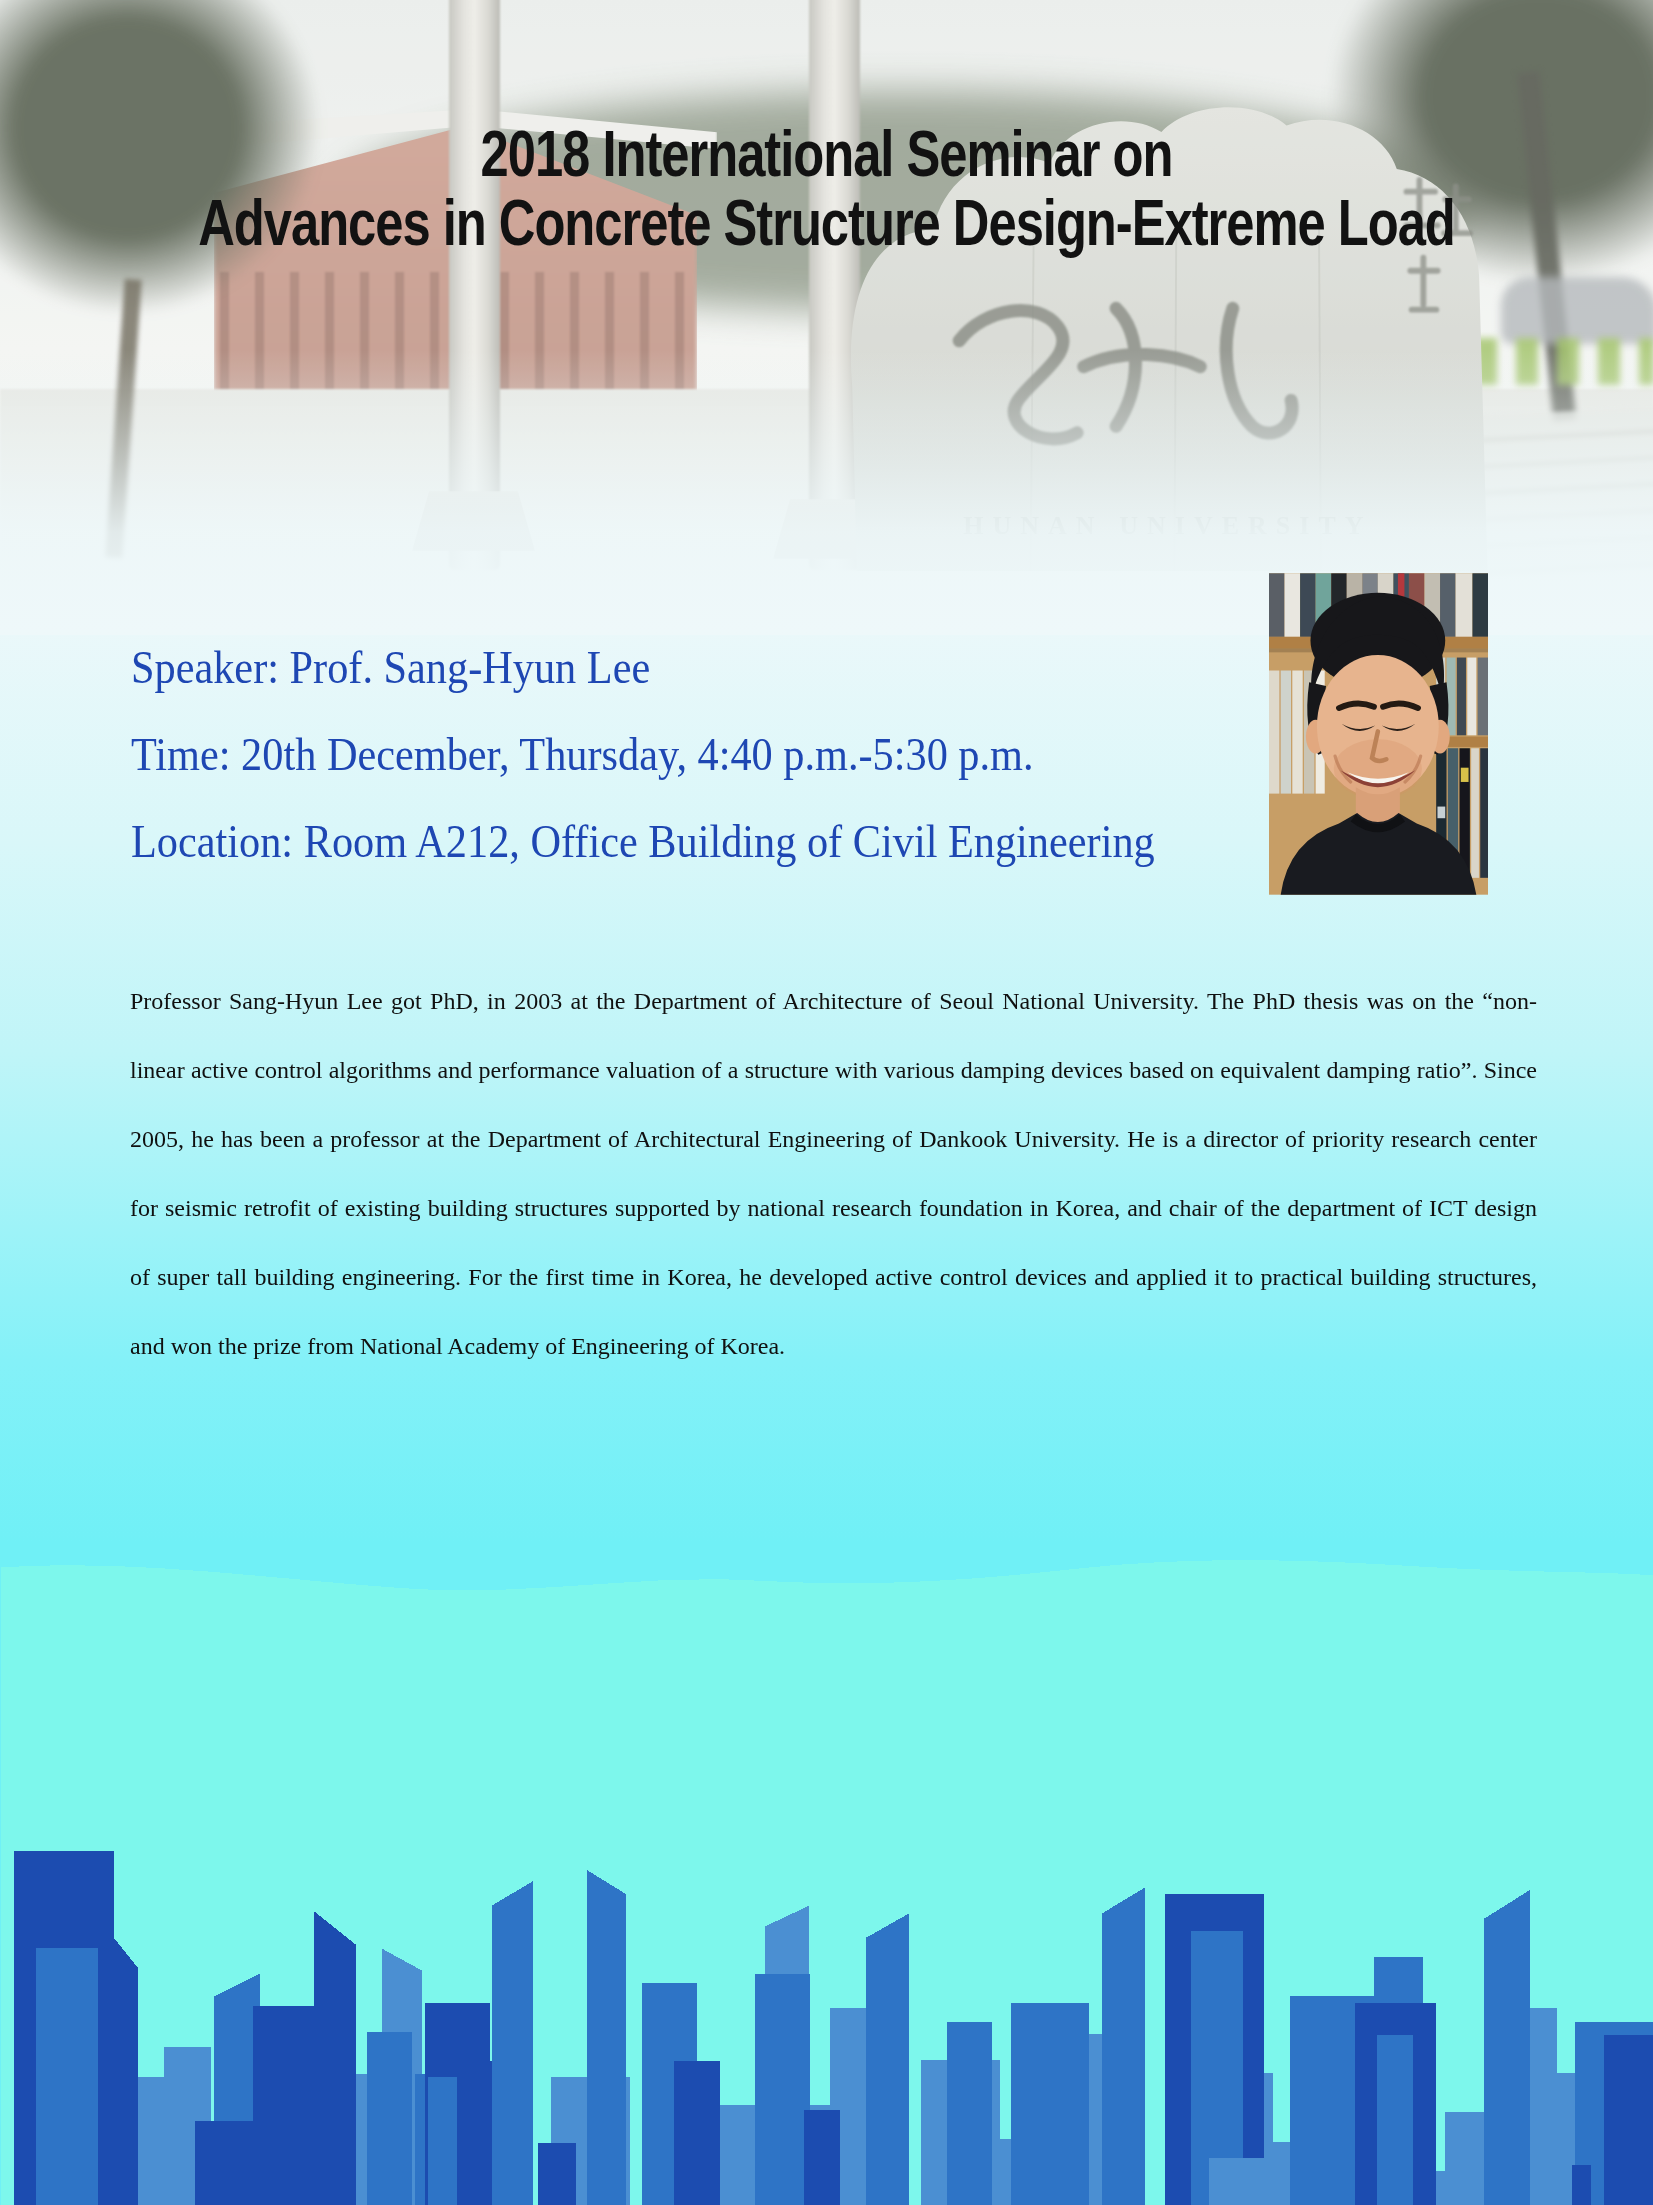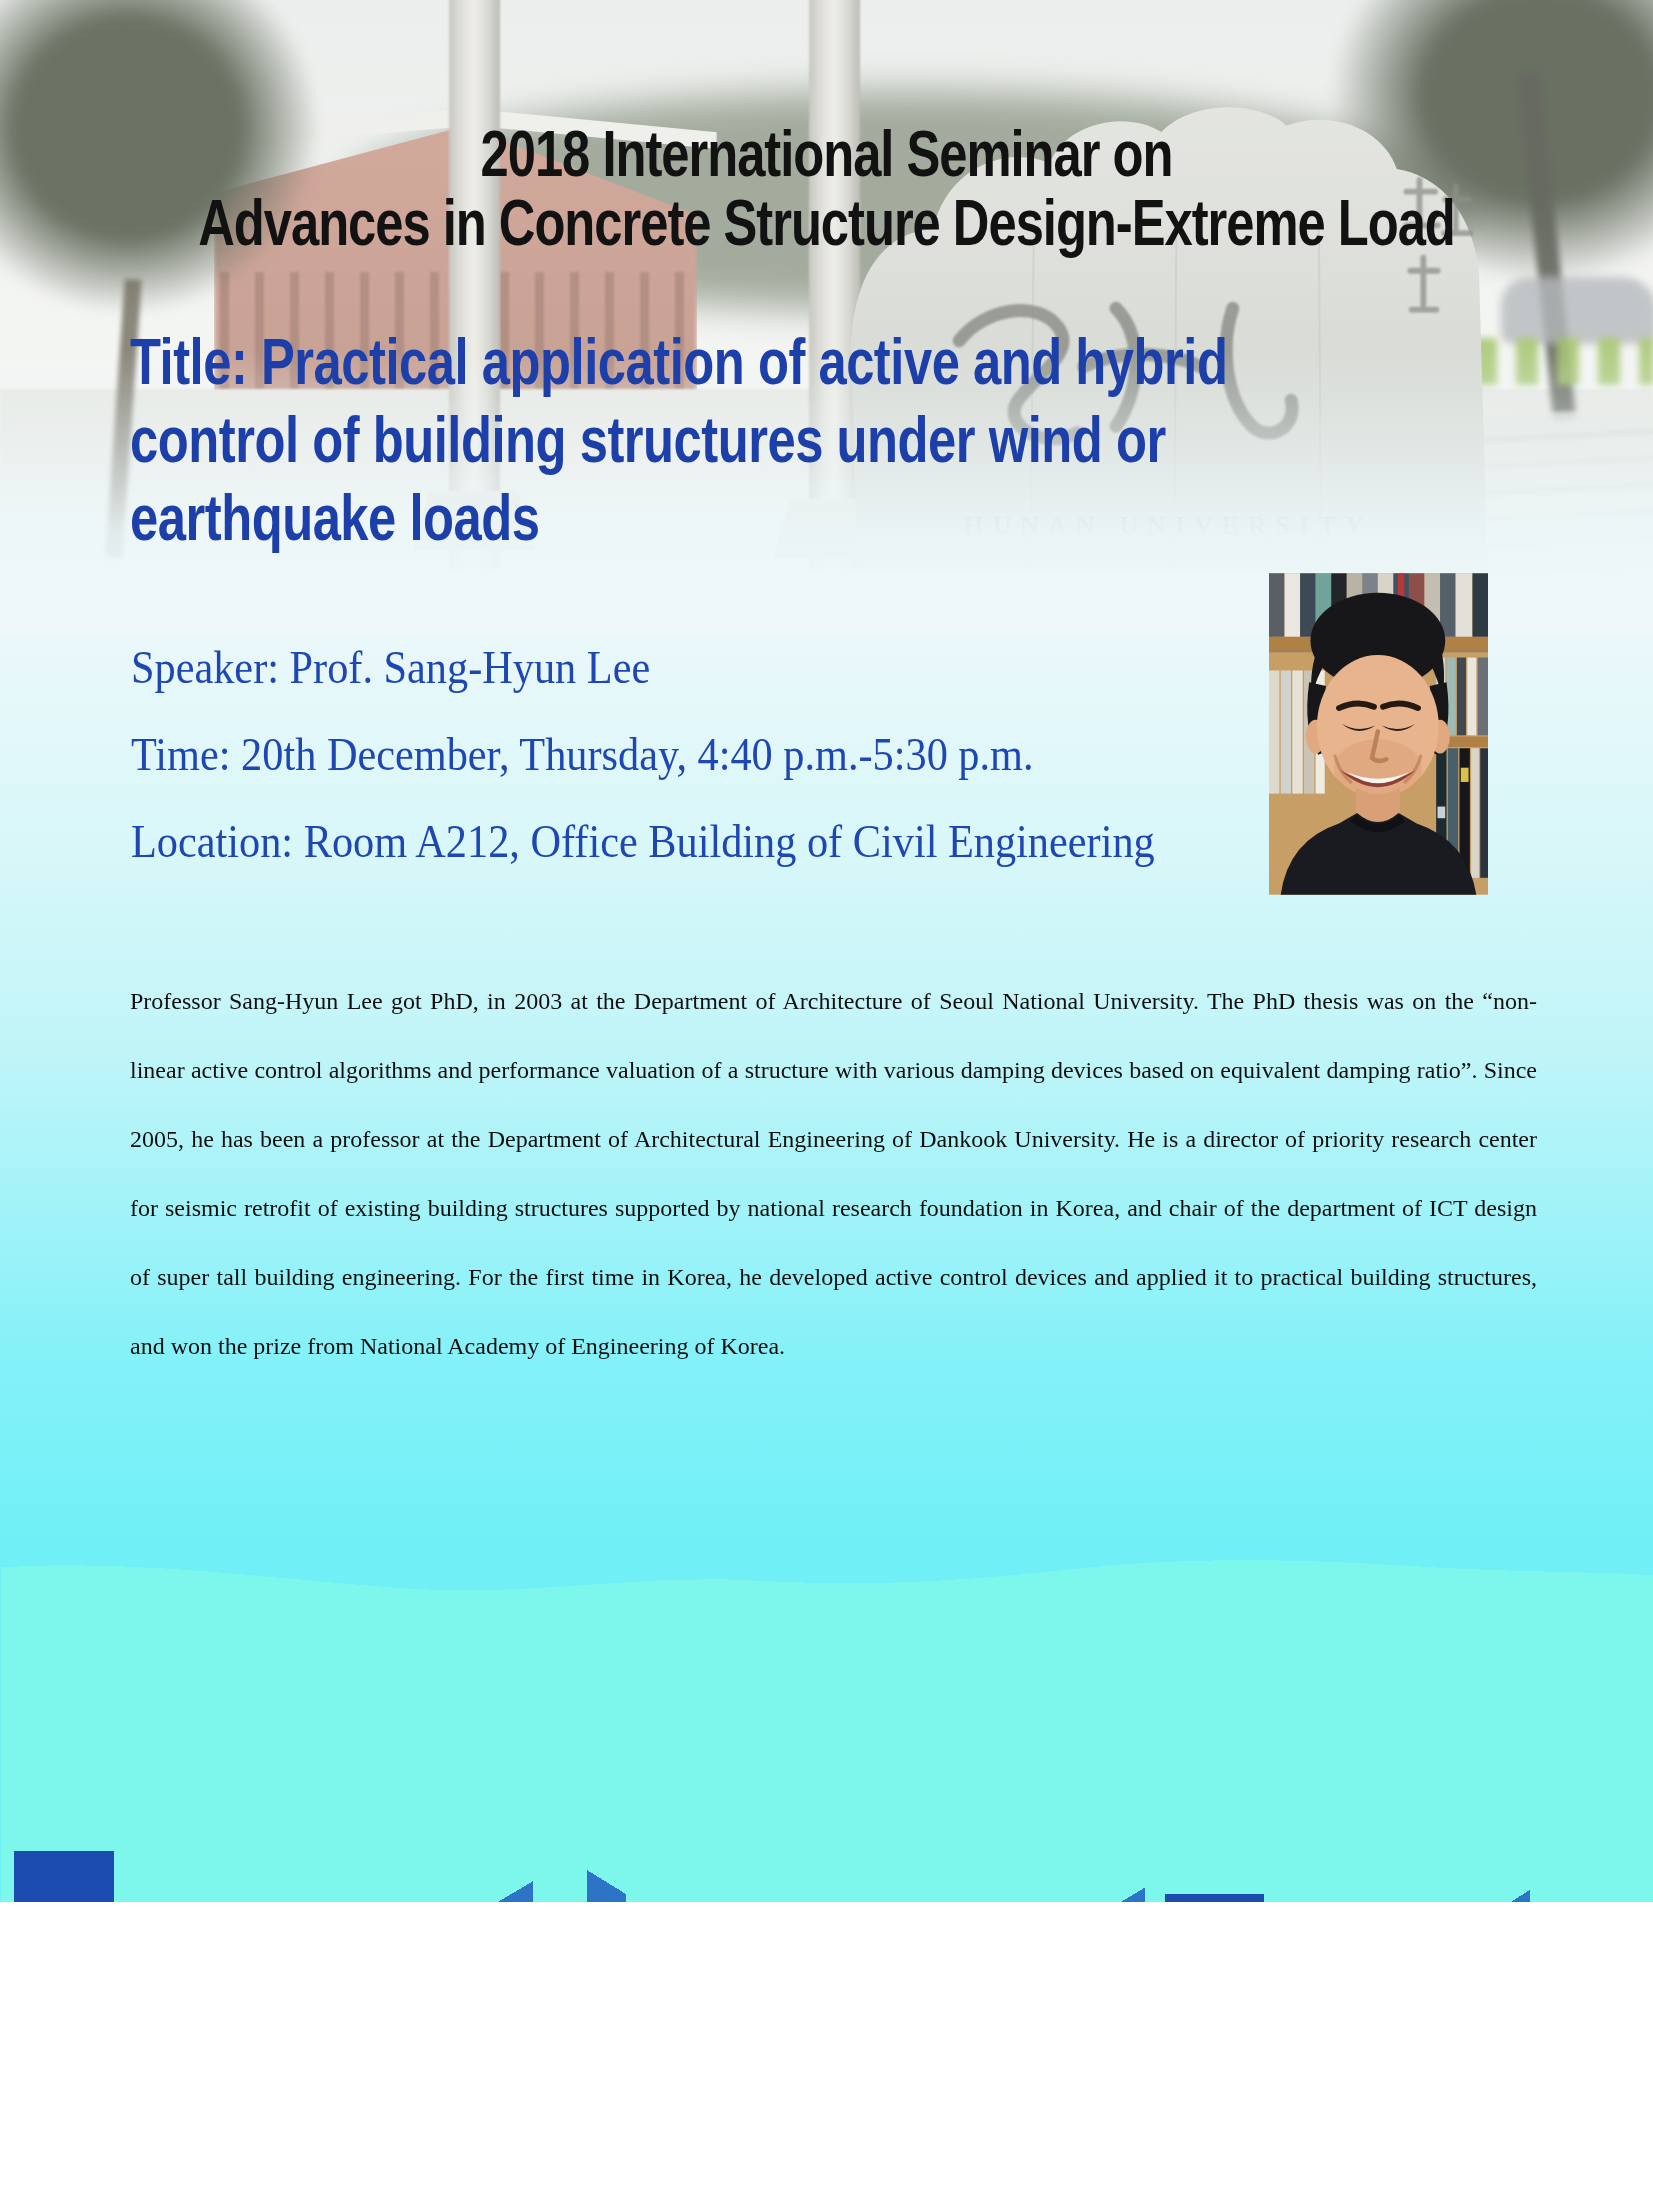--- a/index.html
+++ b/index.html
@@ -1,18 +1,18 @@
 <!DOCTYPE html>
 <html style="--title-blue: #1d3fa9; --serif-blue: #1e47b3; --headline-black: #121212; --body-black: #101010; --wave-teal: #7df7ec; --sky-dark: #1c4cb0; --sky-mid: #2e74c6; --sky-light: #4b8fd2;font-size:10.4px"><head>
 <meta charset="utf-8">
 <style>
   * { margin:0; padding:0; box-sizing:border-box; }
   html,body { background:#ffffff; }
   .poster{
-    position:relative; width:1654px; height:1902px; overflow:hidden;
+    position:relative; width:1654px; height:2205px; overflow:hidden;
     background:#fdba74; font-family:"Liberation Sans", sans-serif;
   }
   
   .bg{
     position:absolute; inset:0;
     background:linear-gradient(180deg,
       #e9eeef 0px, #eef8fa 583px, #d9f7f9 843px, #c0f5f8 1050px,
       #9df3f8 1232px, #84f1f8 1361px, #70f0f6 1543px, #70f0f6 100%);
   }
   
@@ -152,25 +152,20 @@
 
     <div class="campus-haze"></div>
     <div class="campus-fade"></div>
   </div>
 
   <div class="headline">
     <div class="l">2018 International Seminar on</div>
     <div class="l">Advances in Concrete Structure Design-Extreme Load</div>
   </div>
 
-  <div class="title">
-    <div class="l">Title: Practical application of active and hybrid</div>
-    <div class="l">control of building structures under wind or</div>
-    <div class="l">earthquake loads</div>
-  </div>
 
   <div class="details">
     <div class="row">Speaker: Prof. Sang-Hyun Lee</div>
     <div class="row">Time: 20th December, Thursday, 4:40 p.m.-5:30 p.m.</div>
     <div class="row">Location: Room A212, Office Building of Civil Engineering</div>
   </div>
 
   <div class="portrait">
     <svg viewBox="0 0 338 496">
       <defs>

